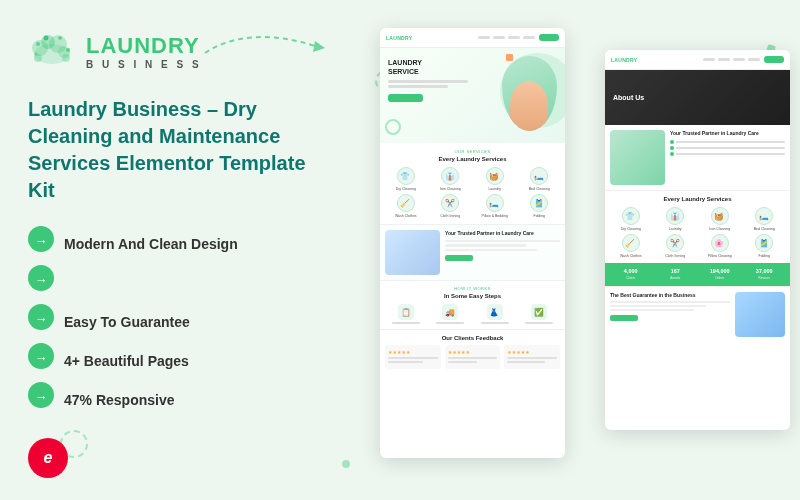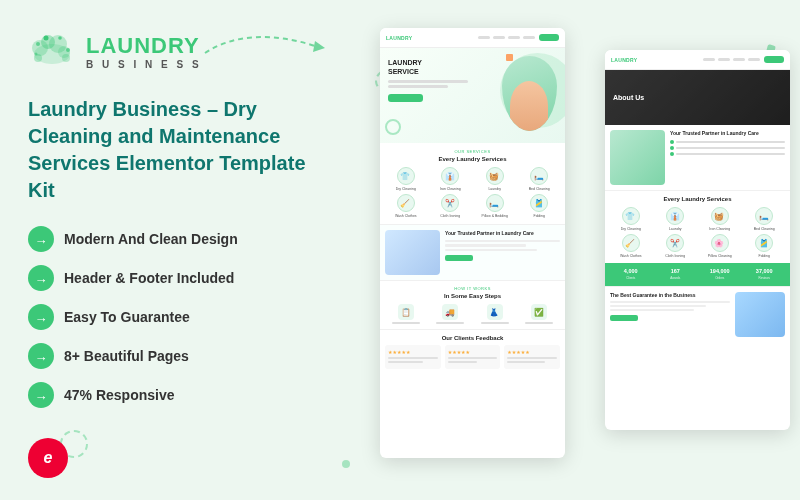--- a/index.html
+++ b/index.html
@@ -78,21 +78,21 @@
     .feature-list {
       list-style: none;
       display: flex;
       flex-direction: column;
       gap: 13px;
       margin-bottom: 30px;
     }
 
     .feature-item {
       display: flex;
-      align-items: center;
+      align-items: flex-end;
       gap: 10px;
       font-size: 14px;
       font-weight: 600;
       color: #333;
     }
 
     .arrow-icon {
       width: 26px;
       height: 26px;
       border-radius: 50%;
@@ -657,29 +657,28 @@
 
     <h1 class="main-heading">Laundry  Business – Dry Cleaning and Maintenance Services Elementor Template Kit</h1>
 
     <ul class="feature-list">
       <li class="feature-item">
         <div class="arrow-icon"></div>
         <span>Modern And Clean Design</span>
       </li>
       <li class="feature-item">
         <div class="arrow-icon"></div>
-        <span>Header &amp; Footer Included</span>
       </li>
       <li class="feature-item">
         <div class="arrow-icon"></div>
         <span>Easy To Guarantee</span>
       </li>
       <li class="feature-item">
         <div class="arrow-icon"></div>
-        <span>8+ Beautiful Pages</span>
+        <span>4+ Beautiful Pages</span>
       </li>
       <li class="feature-item">
         <div class="arrow-icon"></div>
         <span>47% Responsive</span>
       </li>
     </ul>
 
     <div class="elementor-badge">
       <span>e</span>
     </div>

